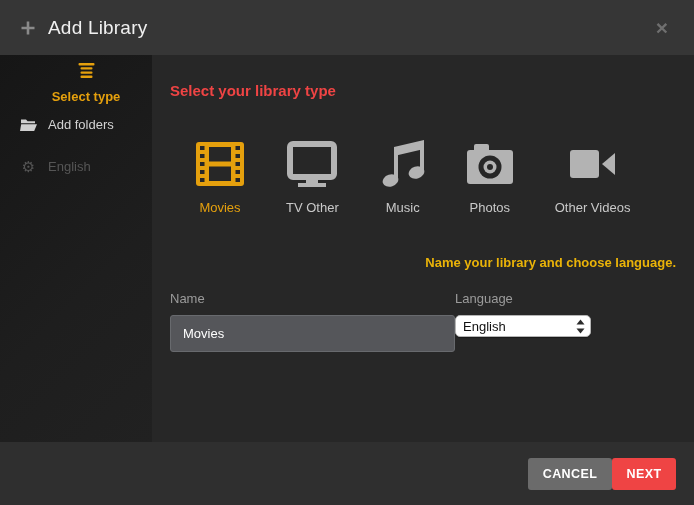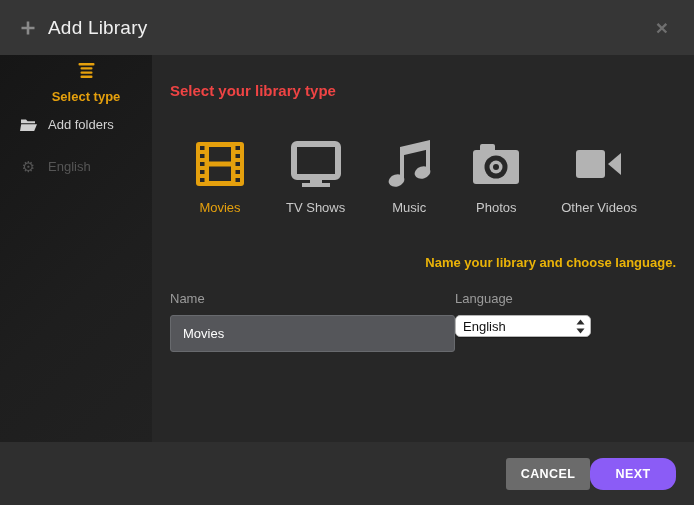--- a/index.html
+++ b/index.html
@@ -96,21 +96,21 @@
     display: flex; align-items: center; justify-content: flex-end;
     padding-right: 18px;
   }
   .btn {
     height: 32px; border: none; border-radius: 3px;
     color: #ffffff; font-size: 12.5px; font-weight: 700; letter-spacing: .4px;
     font-family: "Liberation Sans", sans-serif; cursor: pointer;
     display: flex; align-items: center; justify-content: center;
   }
   .btn-cancel { background: #6b6b6b; width: 84px; }
-  .btn-next   { background: #8b5cf6; width: 86px; border-radius: 13px; }
+  .btn-next   { background: #ef4444; width: 64px; }
 </style>
 </head>
 <body>
 
 <div class="dialog">
 
   <div class="header">
     <span class="plus-icon">
       <svg width="16" height="16" viewBox="0 0 16 16">
         <path d="M8 1.5 V14.5 M1.5 8 H14.5" stroke="#8a8a8a" stroke-width="2.6"></path>
@@ -181,21 +181,21 @@
         </div>
 
         <div class="type-item">
           <span class="type-icon-box">
             <svg width="50" height="47" viewBox="0 0 50 47">
               <rect x="3" y="3" width="44" height="33" rx="3" fill="none" stroke="#b3b3b3" stroke-width="6"></rect>
               <rect x="19" y="38" width="12" height="4" fill="#b3b3b3"></rect>
               <rect x="11" y="42" width="28" height="4" fill="#b3b3b3"></rect>
             </svg>
           </span>
-          <span class="type-label">TV Shows</span>
+          <span class="type-label">TV Other</span>
         </div>
 
         <div class="type-item">
           <span class="type-icon-box">
             <svg width="44" height="48" viewBox="0 0 44 48">
               <g fill="#b3b3b3">
                 <polygon points="13,7 43,0 43,9 13,16"></polygon>
                 <rect x="13" y="8" width="4" height="32"></rect>
                 <rect x="39" y="1" width="4" height="31"></rect>
                 <ellipse cx="9.5" cy="40.5" rx="8" ry="6" transform="rotate(-18 9.5 40.5)"></ellipse>

